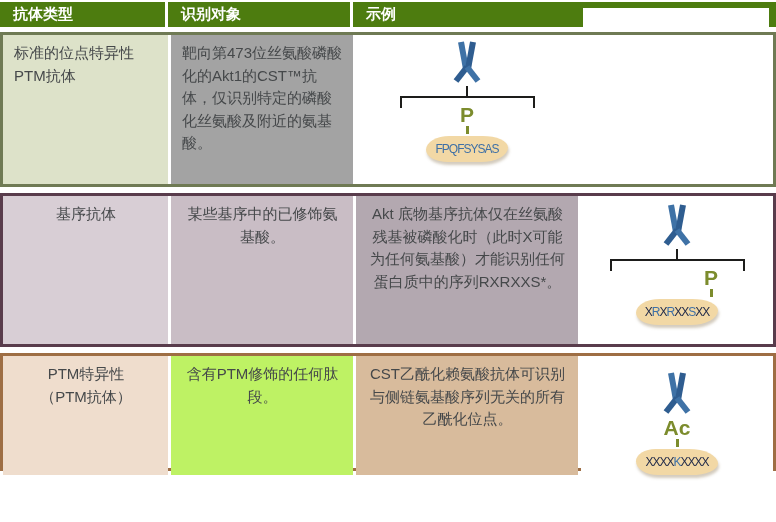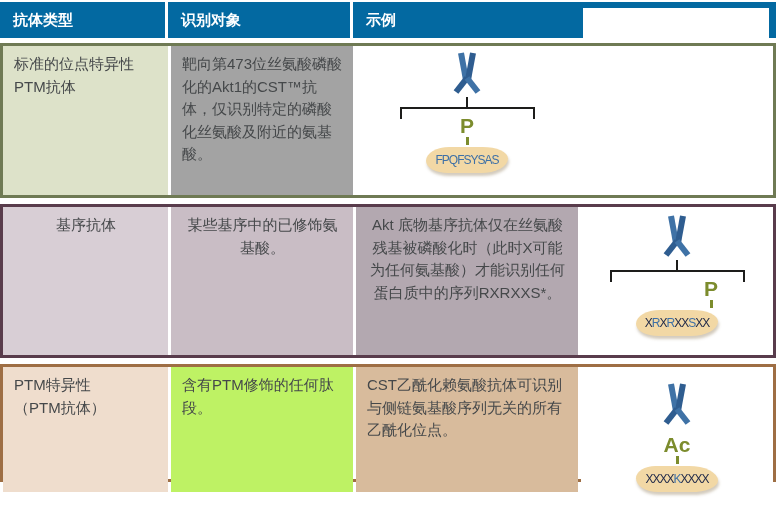--- a/index.html
+++ b/index.html
@@ -2,42 +2,42 @@
 <html><head>
 <meta charset="utf-8">
 <style>
   * { margin:0; padding:0; box-sizing:border-box; }
   html,body { background:#ffffff; }
   body { font-family:"Liberation Sans","DejaVu Sans",sans-serif; }
   .page { width:776px; height:522px; background:#ffffff; padding-top:2px; }
 
   
   .thead{
-    height:36px; background:#0369a1; display:grid;
+    height:25px; background:#4d7c0f; display:grid;
     grid-template-columns:168px 185px 225px 1fr; margin-bottom:5px;
   }
   .th{
     color:#ffffff; font-weight:bold; font-size:15px;
     display:flex; align-items:center; padding-left:13px;
   }
   .th1,.th2{ border-right:3px solid #ffffff; }
   .th4{ padding:0; position:relative; }
   .whitebox{
     position:absolute; left:5px; right:7px; top:6px; bottom:0;
     background:#ffffff;
   }
 
   
   .row{
     display:grid; grid-template-columns:165px 182px 222px 1fr;
     gap:3px; background:#ffffff; border:3px solid transparent;
   }
   .row1{ height:155px; margin-bottom:6px; border-color:#6f7a54; }
   .row2{ height:154px; margin-bottom:6px; border-color:#593c4c;text-align:center; }
-  .row3{ height:118px; border-color:#9e6e44; }
+  .row3{ height:118px; border-color:#9e6e44;text-align:center; }
 
   .cell{
     font-size:15px; line-height:1.5; color:#45484a;
     padding:7px 10px 6px 11px;
   }
   .c1{ white-space:pre-line; }
   .row1 .c1{ background:#dde2c9; } .row1 .c2{ background:#c9cfae; } .row1 .c3{ background:#a3a3a3; }
   .row2 .c1{ background:#d8ced5; } .row2 .c2{ background:#c9bdc5; } .row2 .c3{ background:#b3a8b0; }
   .row3 .c1{ background:#efddcd; } .row3 .c2{ background:#bef264; } .row3 .c3{ background:#d8bb9c; }
 
@@ -55,21 +55,21 @@
     width:135px; height:11px; border-top:2px solid #1d1d1b; position:relative;
   }
   .bracket::before,.bracket::after{
     content:""; position:absolute; top:-1px; width:2px; height:11px; background:#1d1d1b;
   }
   .bracket::before{ left:0; } .bracket::after{ right:0; }
   .mod{
     color:#7c8c2d; font-weight:bold; font-size:21px; line-height:1;
     margin-top:-3px;
   }
-  .row3 .mod{ margin-top:6px; }
+  .row3 .mod{ margin-top:0; }
   .bond{ width:3px; height:8px; background:#7c8c2d; margin:1px 0 2px 0; }
   .row2 .mod,.row2 .bond{ transform:translateX(34px); }
   .band{
     background:#f2d8a5; padding:1px 9px 2px 9px;
     border-radius:48% 52% 55% 45% / 90% 75% 95% 80%;
     box-shadow:1px 3px 3px rgba(130,105,65,.35);
   }
   .row3 .band{ border-radius:40% 60% 55% 45% / 80% 95% 75% 90%; }
   .seq{ font-weight:normal; font-size:12px; letter-spacing:-1px; white-space:nowrap; }
   .seq span{ color:#3e70a6; }

